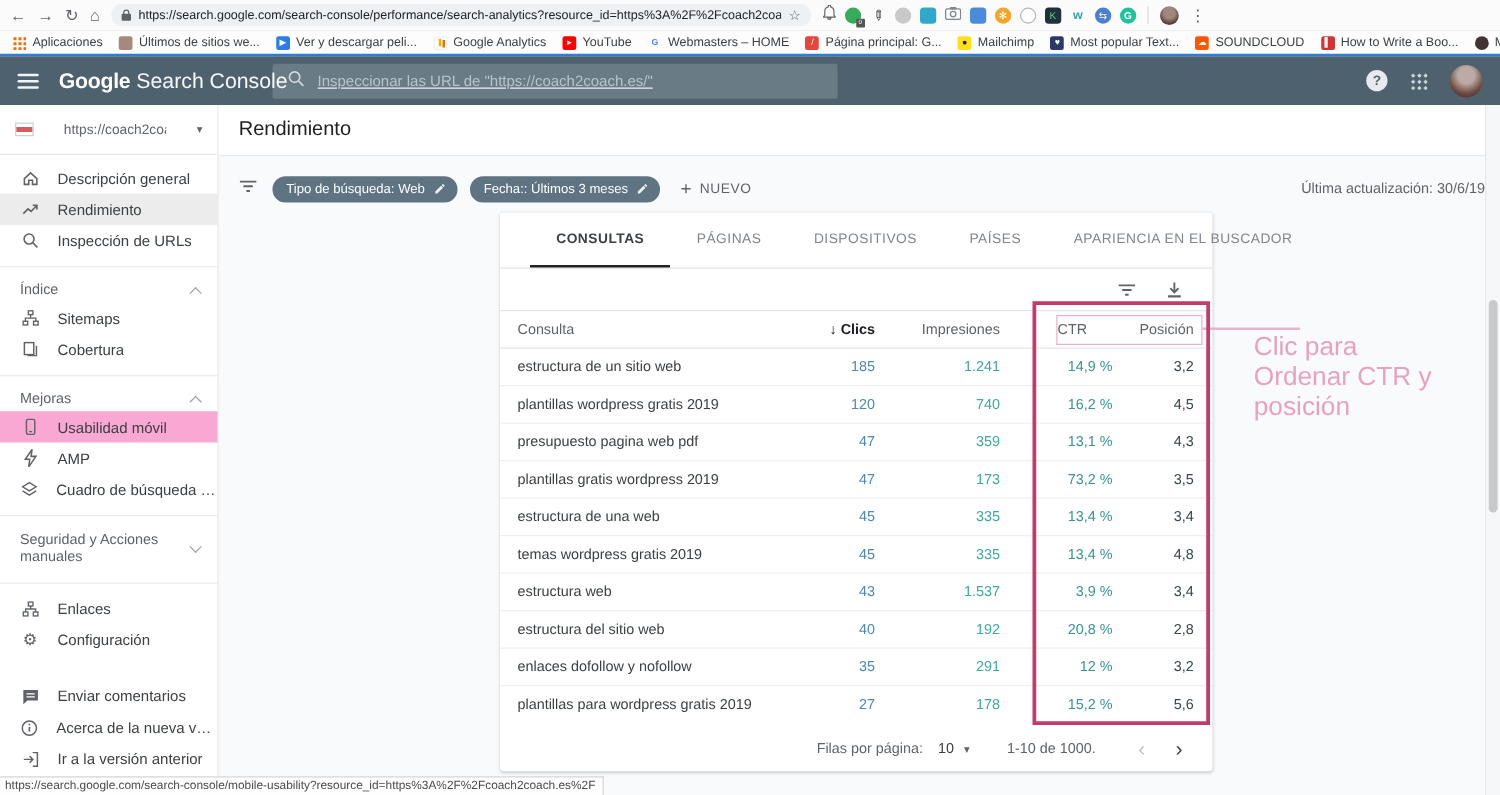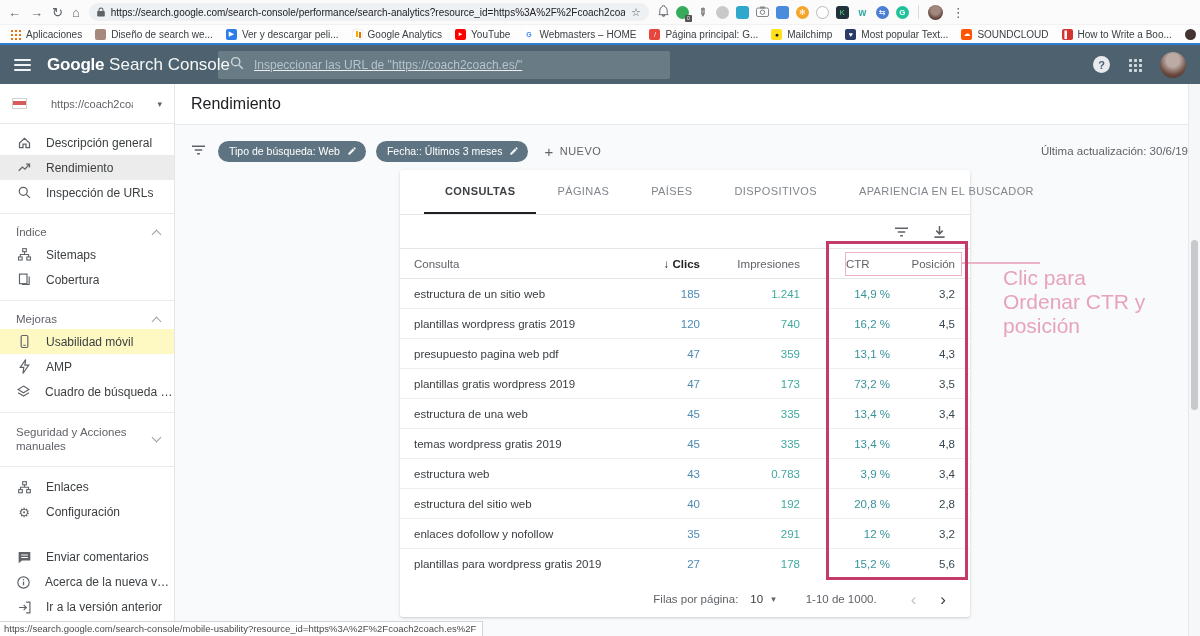--- a/index.html
+++ b/index.html
@@ -48,21 +48,21 @@
   .main { flex:1; position:relative; background:#f9fafb; }
 
   
   .property-row { height:40px; border-bottom:1px solid #e8e8e8; display:flex; align-items:center; padding:0 12px; gap:24px; cursor:pointer; }
   .prop-fav { width:15px; height:11px; border:1px solid #d0d0d0; background:linear-gradient(#fff 25%, #d65c5c 25% 70%, #fff 70%); flex:0 0 auto; }
   .prop-label { font-size:11px; color:#5f6368; flex:1; white-space:nowrap; overflow:hidden; }
   .prop-caret { color:#5f6368; font-size:9px; }
   .nav-item { height:25px; display:flex; align-items:center; padding-left:16px; gap:14px; font-size:12px; color:#3c4043; cursor:pointer; white-space:nowrap; }
   .nav-item svg { flex:0 0 auto; }
   .nav-item.selected { background:#ececec; }
-  .nav-item.hovered { background:#fef9c3; }
+  .nav-item.hovered { background:#f9a8d4; }
   .nav-label { overflow:hidden; text-overflow:ellipsis; }
   .side-divider { height:1px; background:#ebebeb; margin:8px 0; }
   .section-head { display:flex; align-items:center; padding:4px 14px 4px 16px; font-size:11.5px; color:#5f6368; }
   .section-head .chev { margin-left:auto; width:7px; height:7px; border-right:1.5px solid #9aa0a6; border-bottom:1.5px solid #9aa0a6; }
   .chev.up { transform:rotate(-135deg); margin-top:4px; }
   .chev.down { transform:rotate(45deg); margin-bottom:3px; }
   .section-head.two-line { line-height:1.25; }
   .sidebar-footer { position:absolute; bottom:3px; left:16px; display:flex; gap:14px; font-size:11px; color:#80868b; }
   .icon16 { width:16px; height:16px; display:flex; align-items:center; justify-content:center; color:#5f6368; font-size:13px; }
 
@@ -164,21 +164,21 @@
     <span class="nav-glyph">⋮</span>
   </div>
 
   <div class="chrome-bookmarks">
     <span class="bm">
         <span class="apps-grid-icon"></span>
         <span>Aplicaciones</span>
       </span>
     <span class="bm">
         <span class="fav" style="background:#a8887d"></span>
-        <span>Diseño de search we...</span>
+        <span>Últimos de sitios we...</span>
       </span>
     <span class="bm">
         <span class="fav" style="background:#2b7de9">▶</span>
         <span>Ver y descargar peli...</span>
       </span>
     <span class="bm">
         <span class="fav" style="background:#fff;border:1px solid #eee">
           <span style="display:inline-block;width:2px;height:6px;background:#f9ab00;box-shadow:3px 1px 0 #e37400"></span>
         </span>
         <span>Google Analytics</span>
@@ -417,22 +417,22 @@
           <span class="plus">+</span>
           <span>NUEVO</span>
         </span>
         <span class="last-update">Última actualización: 30/6/19</span>
       </div>
 
       <div class="card">
         <div class="tabs">
           <span class="tab active">CONSULTAS</span>
           <span class="tab">PÁGINAS</span>
+          <span class="tab">DISPOSITIVOS</span>
           <span class="tab">PAÍSES</span>
-          <span class="tab">DISPOSITIVOS</span>
           <span class="tab">APARIENCIA EN EL BUSCADOR</span>
         </div>
         <div class="toolbar">
           <span class="tool-icon">
               <svg width="15" height="12" viewBox="0 0 16 12">
                 <line x1="1" y1="2" x2="15" y2="2" stroke="#5f6368" stroke-width="1.6"></line>
                 <line x1="4" y1="6" x2="12" y2="6" stroke="#5f6368" stroke-width="1.6"></line>
                 <line x1="6.5" y1="10" x2="9.5" y2="10" stroke="#5f6368" stroke-width="1.6"></line>
               </svg>
             </span>
@@ -489,21 +489,21 @@
         <div class="trow">
           <span class="c-query">temas wordpress gratis 2019</span>
           <span class="c-clicks v-clicks">45</span>
           <span class="c-impr v-impr">335</span>
           <span class="c-ctr v-ctr">13,4 %</span>
           <span class="c-pos v-pos">4,8</span>
         </div>
         <div class="trow">
           <span class="c-query">estructura web</span>
           <span class="c-clicks v-clicks">43</span>
-          <span class="c-impr v-impr">0.783</span>
+          <span class="c-impr v-impr">1.537</span>
           <span class="c-ctr v-ctr">3,9 %</span>
           <span class="c-pos v-pos">3,4</span>
         </div>
         <div class="trow">
           <span class="c-query">estructura del sitio web</span>
           <span class="c-clicks v-clicks">40</span>
           <span class="c-impr v-impr">192</span>
           <span class="c-ctr v-ctr">20,8 %</span>
           <span class="c-pos v-pos">2,8</span>
         </div>

